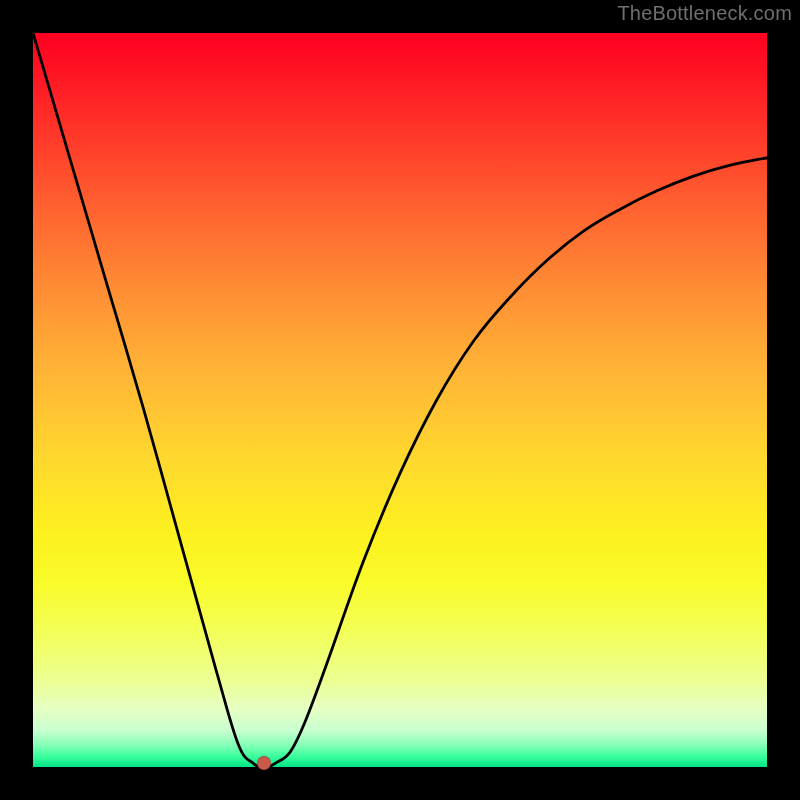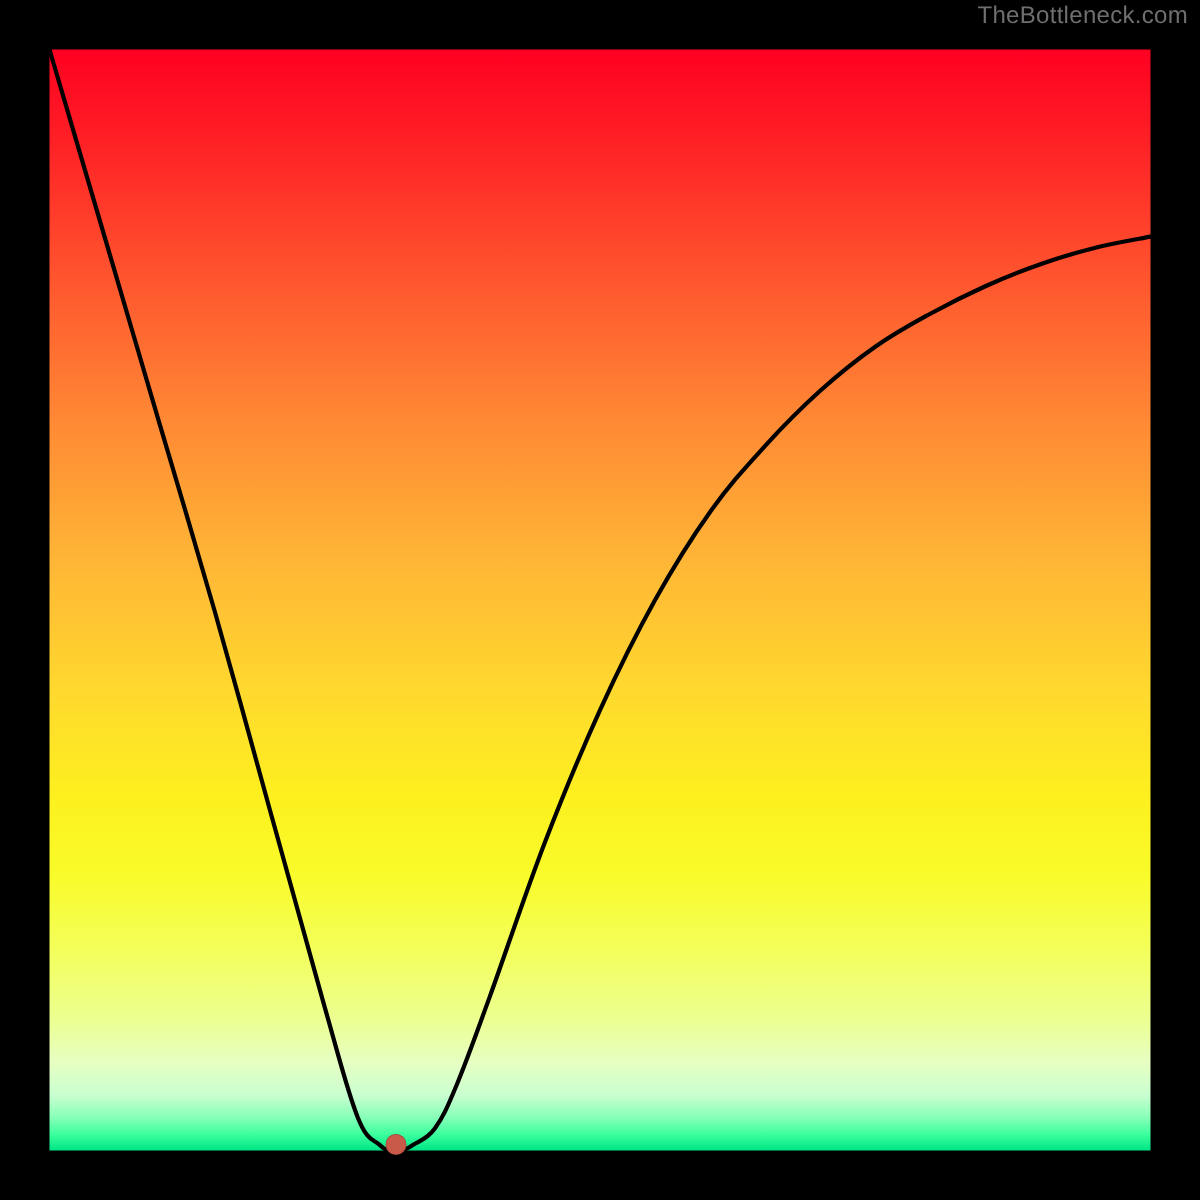--- a/index.html
+++ b/index.html
@@ -15,21 +15,21 @@
     position: relative;
     width: 800px;
     height: 800px;
     background: #000;
   }
   .watermark {
     position: absolute;
     top: 2px;
     right: 8px;
     color: #6f6f6f;
-    font-size: 16px;
+    font-size: 20px;
     font-weight: 500;
     letter-spacing: 0.2px;
     z-index: 10;
   }
   .plot-area {
     position: absolute;
     left: 33px;
     top: 33px;
     width: 734px;
     height: 734px;

